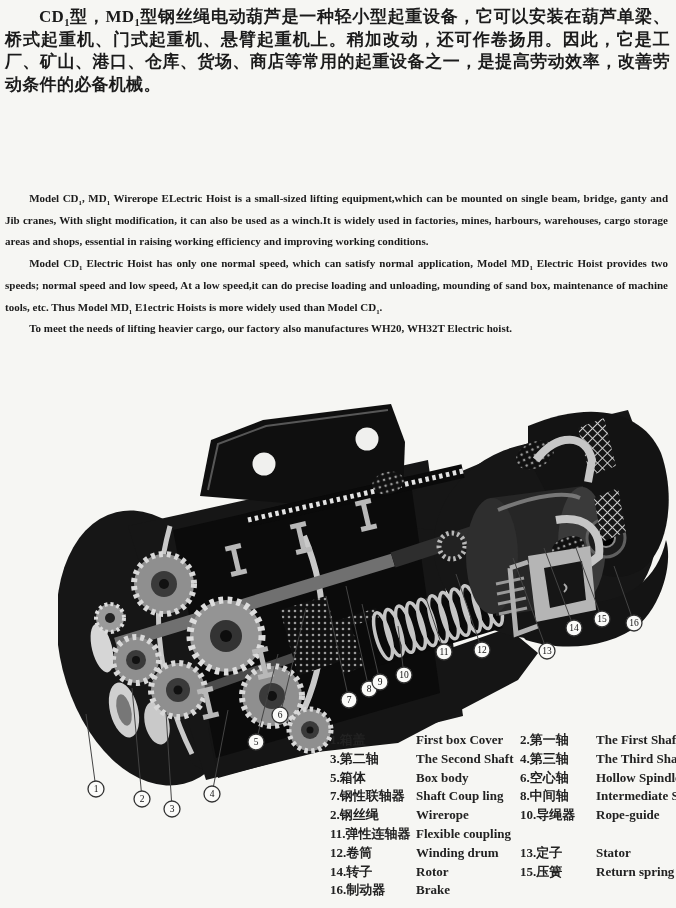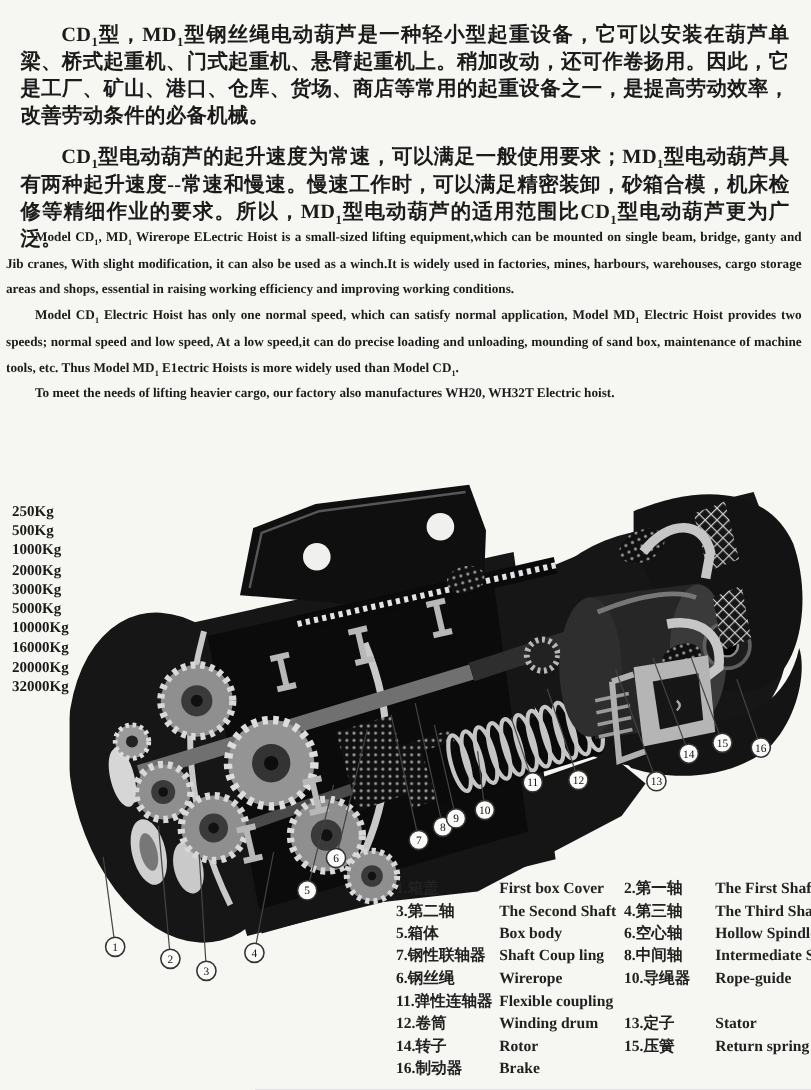--- a/index.html
+++ b/index.html
@@ -1,59 +1,46 @@
 <!DOCTYPE html>
 <html><head>
 <meta charset="utf-8">
 <style>
   html,body{margin:0;padding:0;background:#d8d8d8;}
   .page{position:relative;width:676px;height:908px;background:#f6f6f3;overflow:hidden;
         font-family:"Liberation Serif","DejaVu Serif",serif;color:#1b1b1b;}
   .cn-block{position:absolute;left:5px;right:6px;top:6px;font-size:17px;line-height:22.6px;
             font-weight:bold;text-align:justify;letter-spacing:.3px;}
-  .cn-block p{margin:12px;text-indent:2em;}
+  .cn-block p{margin:0;text-indent:2em;}
   .en-block{position:absolute;left:5px;right:8px;top:188px;font-size:11px;line-height:21.7px;
             font-weight:bold;text-align:justify;}
   .en-block p{margin:0;text-indent:2.2em;}
   sub{font-size:62%;line-height:0;}
   .capacities{position:absolute;left:10px;top:418px;width:63px;margin:0;padding:0;list-style:none;
               font-weight:bold;font-size:12.5px;line-height:16.2px;}
   .capacities li{text-align:justify;text-align-last:justify;}
   .figure-svg{position:absolute;left:58px;top:398px;}
   .legend{position:absolute;left:330px;top:731px;font-weight:bold;font-size:13px;color:#222;}
   .legend-row{display:grid;grid-template-columns:86px 104px 76px auto;line-height:18.8px;}
   .lg-cn,.lg-en{white-space:nowrap;font-family:Liberation Serif, serif;}
 </style>
 </head>
 <body>
 
 <div class="page">
 
   <div class="cn-block">
       <p>CD<sub>1</sub>型，MD<sub>1</sub>型钢丝绳电动葫芦是一种轻小型起重设备，它可以安装在葫芦单梁、桥式起重机、门式起重机、悬臂起重机上。稍加改动，还可作卷扬用。因此，它是工厂、矿山、港口、仓库、货场、商店等常用的起重设备之一，是提高劳动效率，改善劳动条件的必备机械。</p>
-      <p>CD<sub>1</sub>型电动葫芦的起升速度为常速，可以满足一般使用要求；MD<sub>1</sub>型电动葫芦具有两种起升速度--常速和慢速。慢速工作时，可以满足精密装卸，砂箱合模，机床检修等精细作业的要求。所以，MD<sub>1</sub>型电动葫芦的适用范围比CD<sub>1</sub>型电动葫芦更为广泛。</p>
     </div>
   <div class="en-block">
       <p>Model CD<sub>1</sub>, MD<sub>1</sub> Wirerope ELectric Hoist is a small-sized lifting equipment,which can be mounted on single beam, bridge, ganty and Jib cranes, With slight modification, it can also be used as a winch.It is widely used in factories, mines, harbours, warehouses, cargo storage areas and shops, essential in raising working efficiency and improving working conditions.</p>
       <p>Model CD<sub>1</sub> Electric Hoist has only one normal speed, which can satisfy normal application, Model MD<sub>1</sub> Electric Hoist provides two speeds; normal speed and low speed, At a low speed,it can do precise loading and unloading, mounding of sand box, maintenance of machine tools, etc. Thus Model MD<sub>1</sub> E1ectric Hoists is more widely used than Model CD<sub>1</sub>.</p>
       <p>To meet the needs of lifting heavier cargo, our factory also manufactures WH20, WH32T Electric hoist.</p>
     </div>
 
-  <ul class="capacities">
-      <li>250Kg</li>
-      <li>500Kg</li>
-      <li>1000Kg</li>
-      <li>2000Kg</li>
-      <li>3000Kg</li>
-      <li>5000Kg</li>
-      <li>10000Kg</li>
-      <li>16000Kg</li>
-      <li>20000Kg</li>
-      <li>32000Kg</li>
-    </ul>
 
   <svg class="figure-svg" width="616" height="432" viewBox="0 0 616 432">
     <defs>
       <pattern id="mesh" width="7" height="7" patternUnits="userSpaceOnUse" patternTransform="rotate(45)">
         <rect width="7" height="7" fill="#161616"></rect>
         <line x1="0" y1="0" x2="0" y2="7" stroke="#cdcdcd" stroke-width="2"></line>
         <line x1="0" y1="0" x2="7" y2="0" stroke="#cdcdcd" stroke-width="2"></line>
       </pattern>
       <pattern id="dots" width="6" height="6" patternUnits="userSpaceOnUse">
         <rect width="6" height="6" fill="#101010"></rect>
@@ -296,21 +283,21 @@
         <span class="lg-cn">6.空心轴</span>
         <span class="lg-en">Hollow Spindle</span>
       </div>
       <div class="legend-row">
         <span class="lg-cn">7.钢性联轴器</span>
         <span class="lg-en">Shaft Coup ling</span>
         <span class="lg-cn">8.中间轴</span>
         <span class="lg-en">Intermediate Shaft</span>
       </div>
       <div class="legend-row">
-        <span class="lg-cn">6.钢丝绳</span>
+        <span class="lg-cn">2.钢丝绳</span>
         <span class="lg-en">Wirerope</span>
         <span class="lg-cn">10.导绳器</span>
         <span class="lg-en">Rope-guide</span>
       </div>
       <div class="legend-row">
         <span class="lg-cn">11.弹性连轴器</span>
         <span class="lg-en">Flexible coupling</span>
         <span class="lg-cn"></span>
         <span class="lg-en"></span>
       </div>

